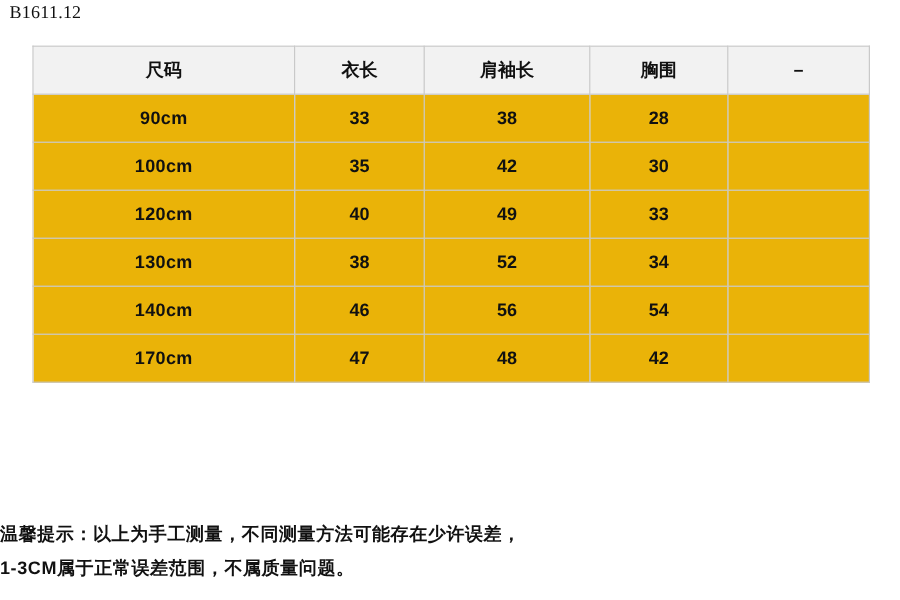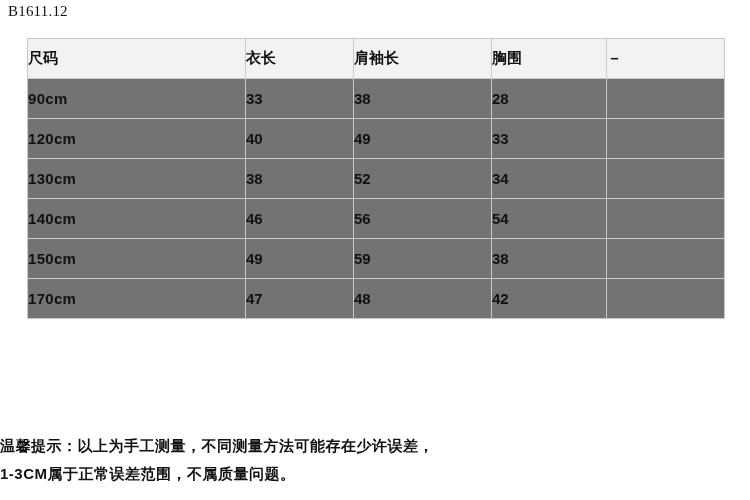--- a/index.html
+++ b/index.html
@@ -35,35 +35,35 @@
     top: 38px;
     width: 697px;
   }
   table.size-table {
     border-collapse: collapse;
     width: 697px;
     table-layout: fixed;
   }
   table.size-table td, table.size-table th {
     border: 1px solid #c9c9c9;
-    text-align: left;
+    text-align: center;
     vertical-align: middle;
     font-size: 15px;
     font-weight: bold;
     color: #111111;
     padding: 0;
     height: 39px;
   }
   thead th {
     background: #f2f2f2;
     font-size: 16px;
     height: 36px;
   }
   tbody tr td {
-    background: #737373;
+    background: #eab308;
   }
   tbody td.size-col {
     font-size: 15px;
     letter-spacing: 0.3px;
   }
   col.c1 { width: 218px; }
   col.c2 { width: 108px; }
   col.c3 { width: 138px; }
   col.c4 { width: 115px; }
   col.c5 { width: 118px; }
@@ -109,20 +109,27 @@
       </thead>
       <tbody>
         <tr>
           <td class="size-col">90cm</td>
           <td>33</td>
           <td>38</td>
           <td>28</td>
           <td></td>
         </tr>
         <tr>
+          <td class="size-col">100cm</td>
+          <td>35</td>
+          <td>42</td>
+          <td>30</td>
+          <td></td>
+        </tr>
+        <tr>
           <td class="size-col">120cm</td>
           <td>40</td>
           <td>49</td>
           <td>33</td>
           <td></td>
         </tr>
         <tr>
           <td class="size-col">130cm</td>
           <td>38</td>
           <td>52</td>
@@ -130,27 +137,20 @@
           <td></td>
         </tr>
         <tr>
           <td class="size-col">140cm</td>
           <td>46</td>
           <td>56</td>
           <td>54</td>
           <td></td>
         </tr>
         <tr>
-          <td class="size-col">150cm</td>
-          <td>49</td>
-          <td>59</td>
-          <td>38</td>
-          <td></td>
-        </tr>
-        <tr>
           <td class="size-col">170cm</td>
           <td>47</td>
           <td>48</td>
           <td>42</td>
           <td></td>
         </tr>
       </tbody>
     </table>
   </div>
 

